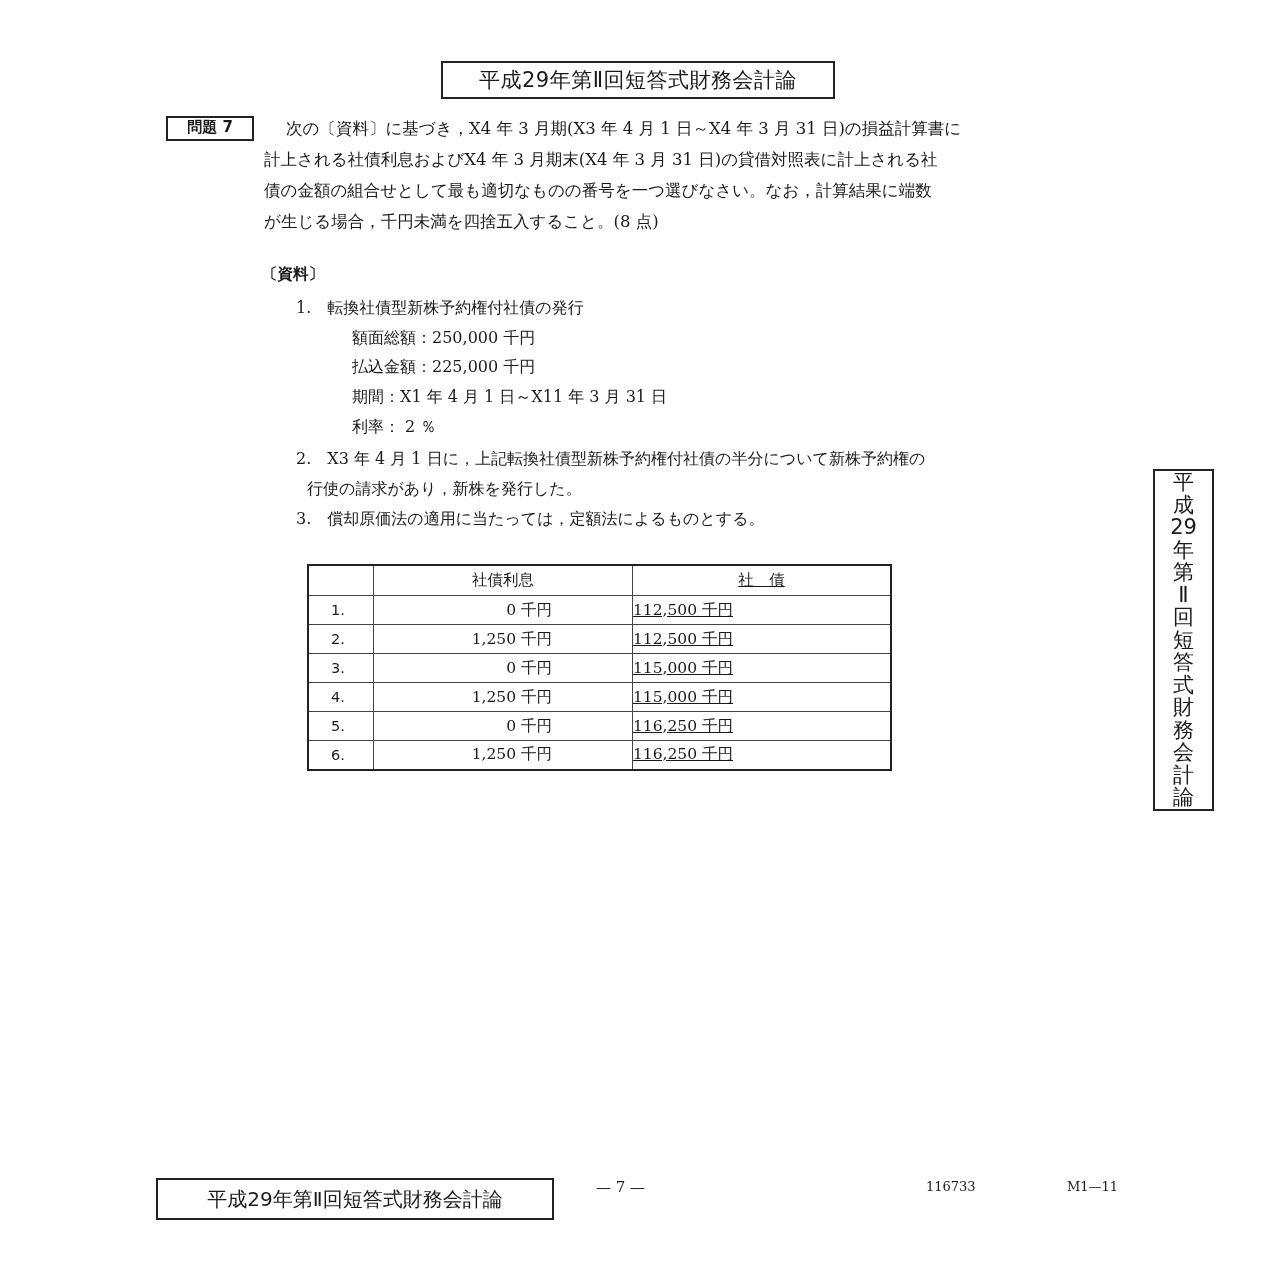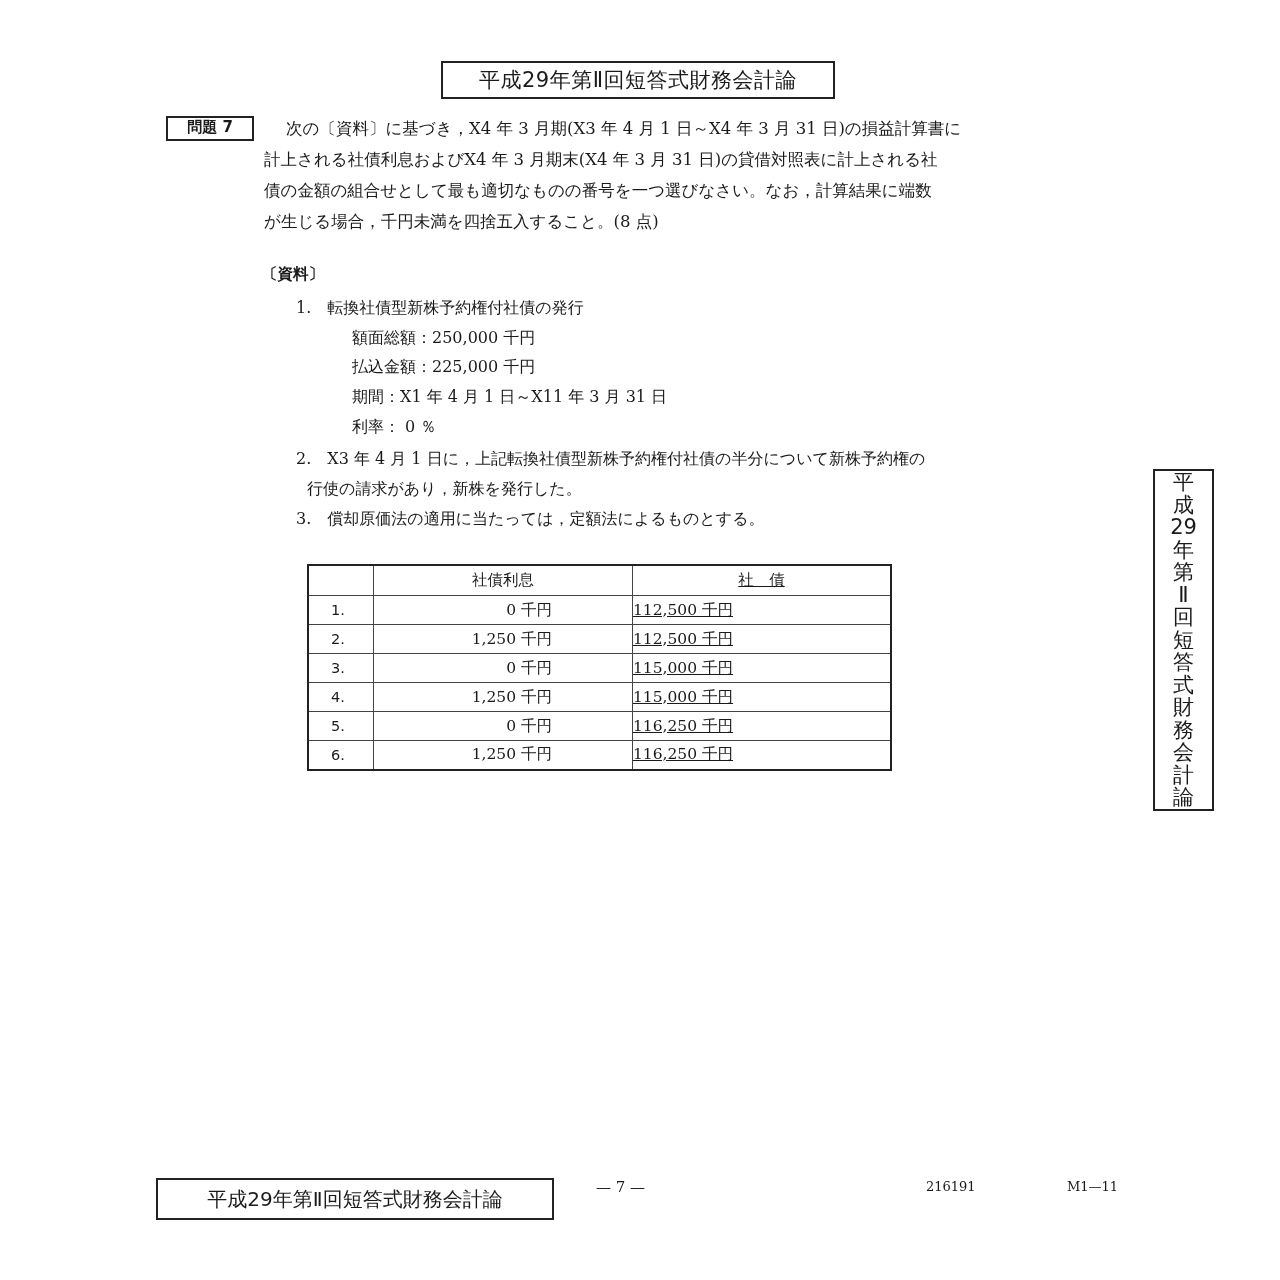--- a/index.html
+++ b/index.html
@@ -55,21 +55,21 @@
   <p>債の金額の組合せとして最も適切なものの番号を一つ選びなさい。なお，計算結果に端数</p>
   <p>が生じる場合，千円未満を四捨五入すること。(8 点)</p>
 </div>
 
 <div class="abs mat-head">〔資料〕</div>
 
 <div class="abs mat" style="left:296px; top:293px;">1.　転換社債型新株予約権付社債の発行</div>
 <div class="abs mat" style="left:352px; top:323px;">額面総額：250,000 千円</div>
 <div class="abs mat" style="left:352px; top:352px;text-align:center;">払込金額：225,000 千円</div>
 <div class="abs mat" style="left:352px; top:382px;">期間：X1 年 4 月 1 日～X11 年 3 月 31 日</div>
-<div class="abs mat" style="left:352px; top:412px;">利率： 0 ％</div>
+<div class="abs mat" style="left:352px; top:412px;">利率： 2 ％</div>
 <div class="abs mat" style="left:296px; top:444px;">2.　X3 年 4 月 1 日に，上記転換社債型新株予約権付社債の半分について新株予約権の</div>
 <div class="abs mat" style="left:307px; top:474px;">行使の請求があり，新株を発行した。</div>
 <div class="abs mat" style="left:296px; top:504px;">3.　償却原価法の適用に当たっては，定額法によるものとする。</div>
 
 <div class="abs table-wrap">
   <table>
     <tbody>
         <tr>
       <th style="width:64px;"></th>
       <th class="c1">社債利息</th>
@@ -124,14 +124,14 @@
   <span>務</span>
   <span>会</span>
   <span>計</span>
   <span>論</span>
 </div>
 
 <div class="abs foot-box">
   <span>平成29年第Ⅱ回短答式財務会計論</span>
 </div>
 <div class="abs page-no">— 7 —</div>
-<div class="abs code1">216191</div>
+<div class="abs code1">116733</div>
 <div class="abs code2">M1—11</div>
 
 </body></html>

